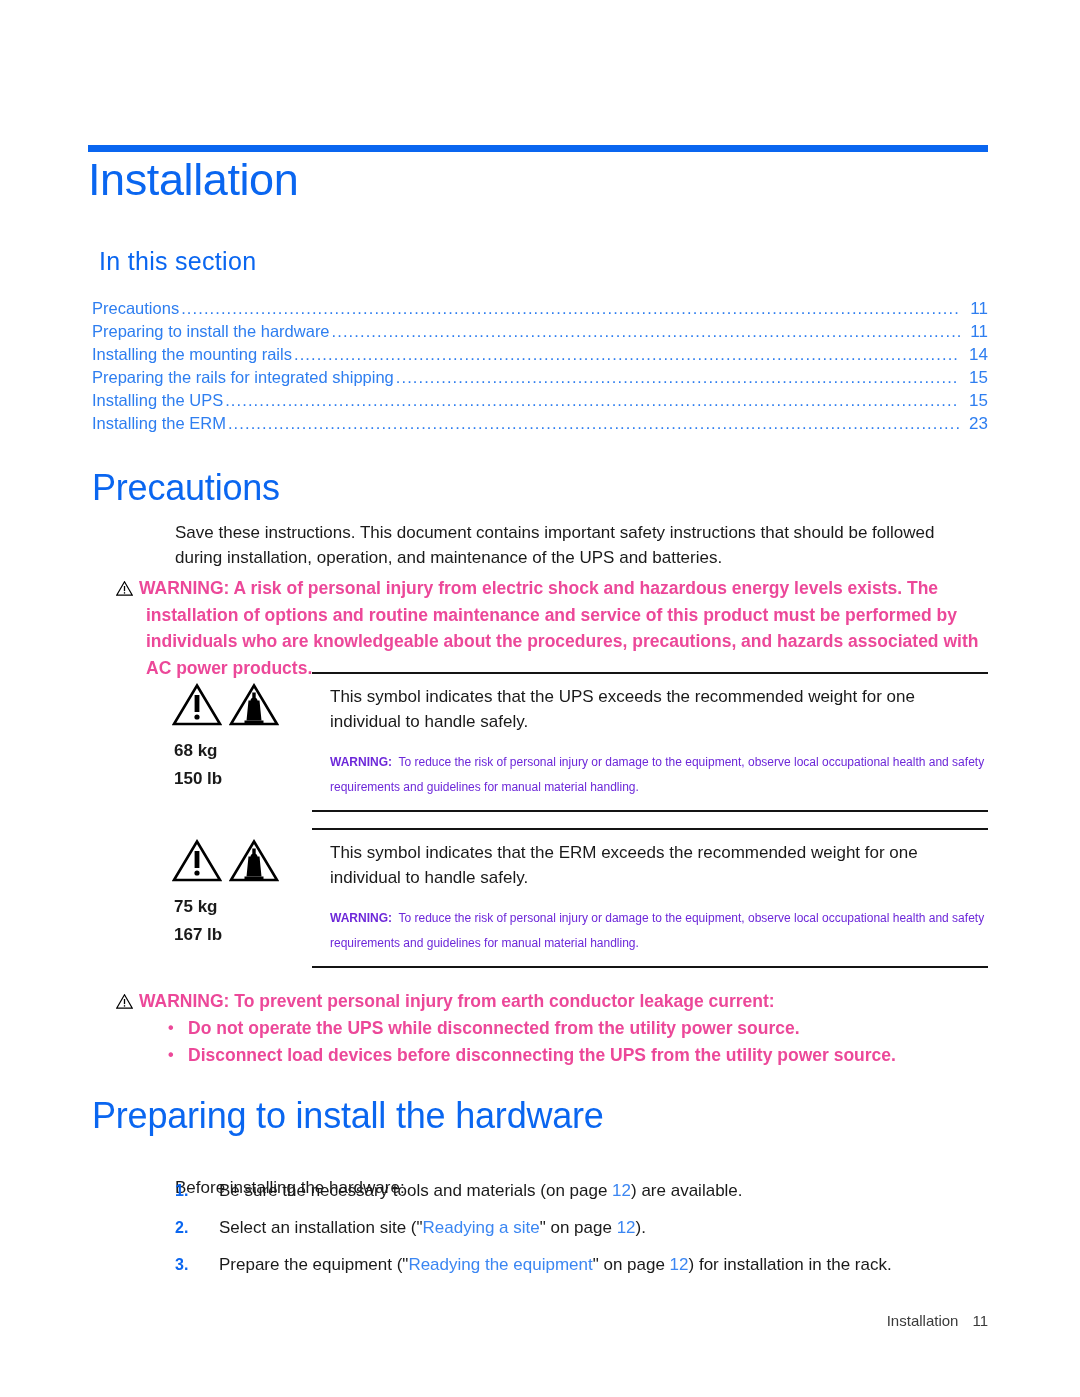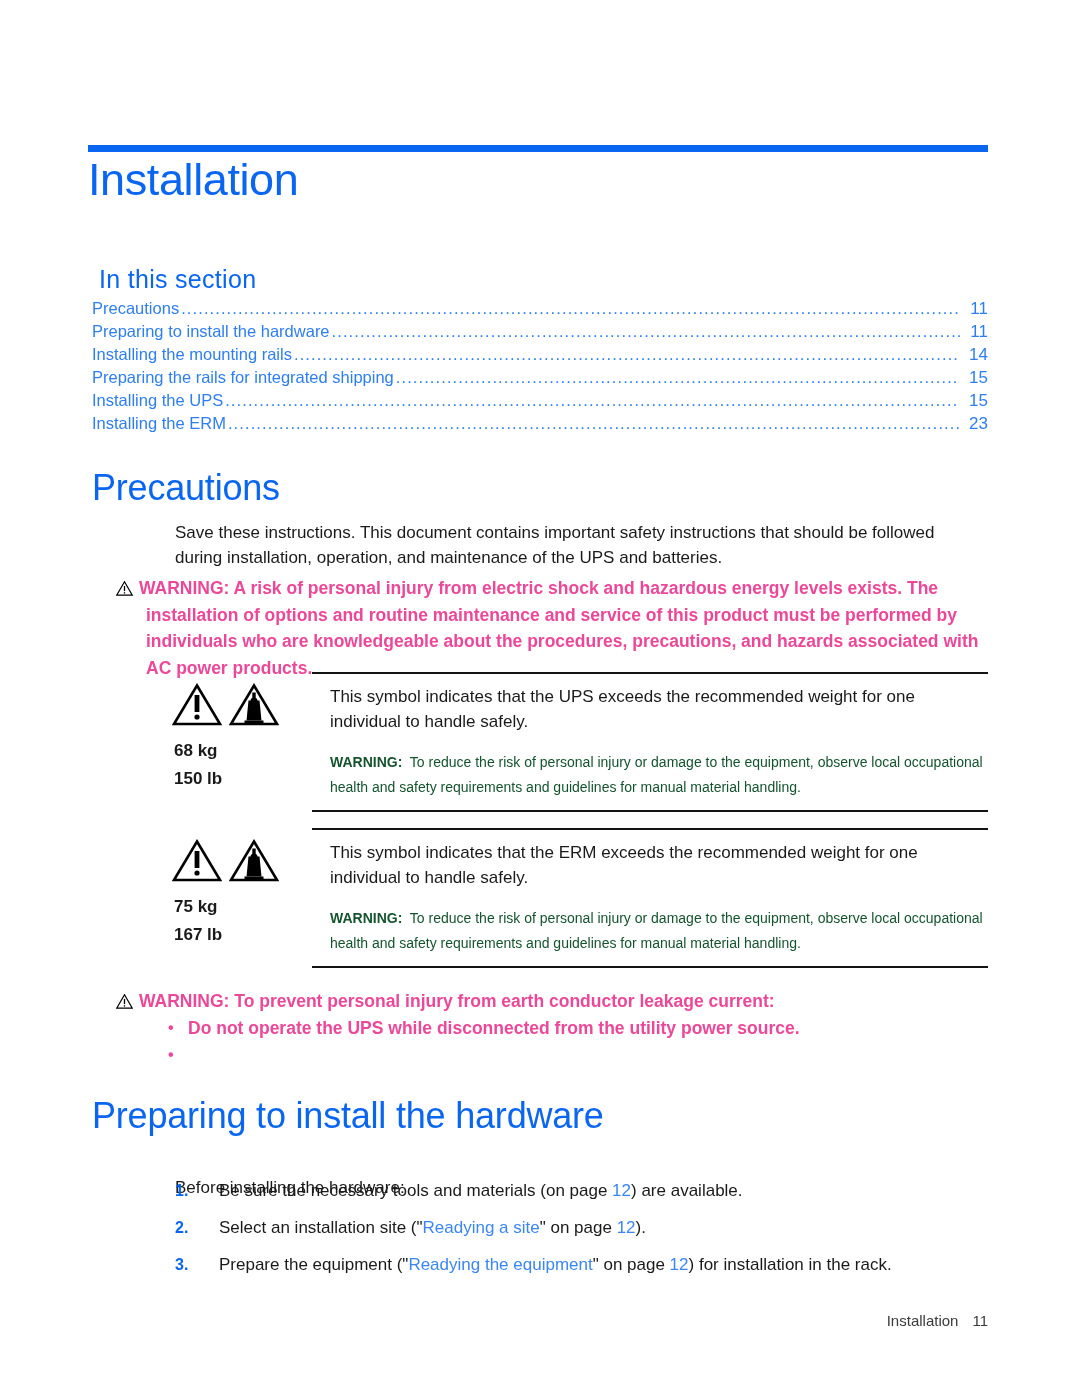--- a/index.html
+++ b/index.html
@@ -41,21 +41,21 @@
     font-weight: 400;
     color: #0a66f0;
     letter-spacing: -0.4px;
     line-height: 1.1;
   }
 
   
   .section-heading {
     position: absolute;
     left: 99px;
-    top: 265px;
+    top: 247px;
     font-size: 25px;
     color: #0a66f0;
     font-weight: 400;
     letter-spacing: 0.3px;
   }
 
   
   .toc {
     position: absolute;
     left: 92px;
@@ -207,23 +207,23 @@
     padding-top: 2px;
   }
   .wt-desc {
     font-size: 17px;
     line-height: 25px;
     color: #1a1a1a;
     margin-bottom: 16px;
     max-width: 640px;
   }
   .wt-warn {
-    font-size: 14px;
+    font-size: 12px;
     line-height: 25px;
-    color: #14532d;
+    color: #6d28d9;
     max-width: 662px;
   }
   .wt-warn b { font-weight: bold; }
 
   
   .num-list {
     position: absolute;
     left: 175px;
     top: 1178px;
     width: 800px;
@@ -384,21 +384,21 @@
       <span class="warn-tri">
         <svg width="17" height="15" viewBox="0 0 17 15">
           <polygon points="8.5,0.8 16.3,14.2 0.7,14.2" fill="none" stroke="#000" stroke-width="1.2"></polygon>
           <rect x="7.85" y="5.0" width="1.3" height="5.1" fill="#000"></rect>
           <rect x="7.85" y="11.2" width="1.3" height="1.4" fill="#000"></rect>
         </svg>
       </span><span>WARNING:  To prevent personal injury from earth conductor leakage current:</span>
     </span>
     <ul class="warn-bullets">
       <li><span class="bt">•</span><span>Do not operate the UPS while disconnected from the utility power source.</span></li>
-      <li><span class="bt">•</span></li>
+      <li><span class="bt">•</span><span>Disconnect load devices before disconnecting the UPS from the utility power source.</span></li>
     </ul>
   </div>
 
   <div class="h1-blue" id="h-preparing">Preparing to install the hardware</div>
 
   <div class="body-p" id="p-before">Before installing the hardware:</div>
 
   <div class="num-list" id="steps-host">
       <div class="num-row">
         <span class="num-n">1.</span>

